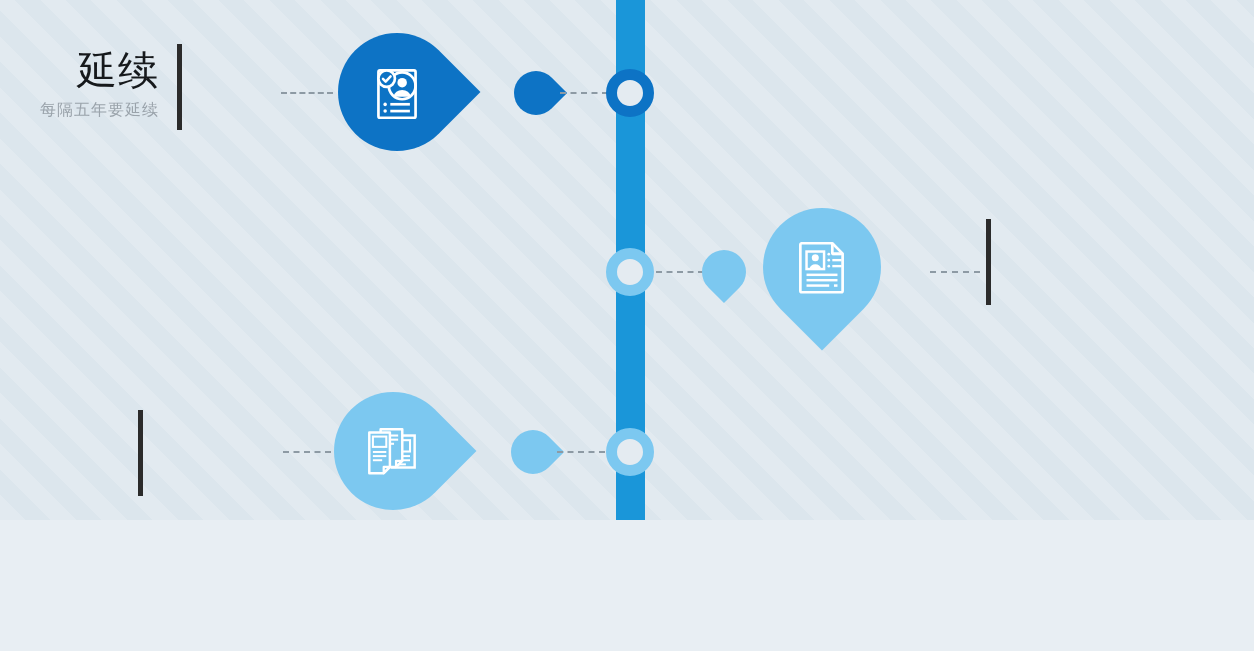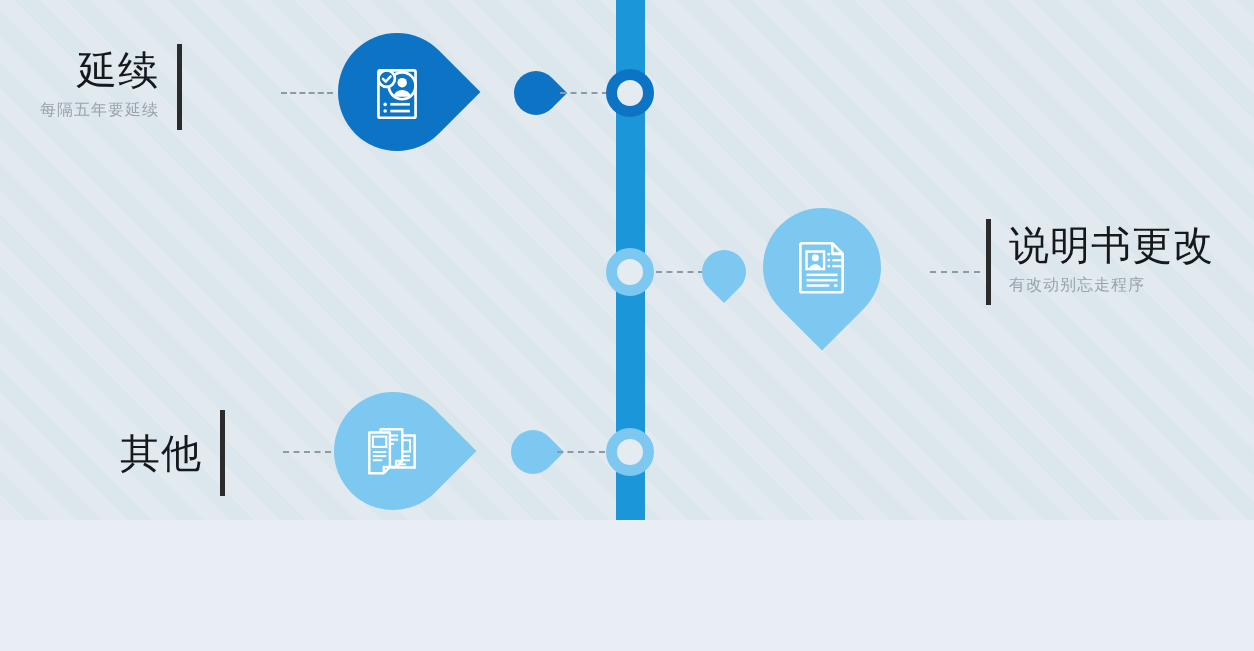--- a/index.html
+++ b/index.html
@@ -195,31 +195,23 @@
       <rect x="17" y="43.6" width="30" height="2.4" fill="#ffffff"></rect>
       <rect x="17" y="48.8" width="22" height="2.4" fill="#ffffff"></rect>
       <rect x="43.6" y="48.8" width="3.4" height="2.4" fill="#ffffff"></rect>
     </svg>
   </div>
 
   <div class="dash" style="left:930px; top:271px; width:50px;"></div>
 
   <div class="label rightside" style="left:986px; top:219px;">
     <div class="divider"></div>
-    <div class="label-text">
-      <div class="title">说明书更改</div>
-      <div class="subtitle">有改动别忘走程序</div>
-    </div>
   </div>
 
   <div class="label leftside" style="left:120px; top:410px;">
-    <div class="label-text">
-      <div class="title">其他</div>
-      <div class="subtitle"></div>
-    </div>
     <div class="divider"></div>
   </div>
 
   <div class="dash" style="left:283px; top:451px; width:48px;"></div>
 
   <div class="pin right light" style="left:334px; top:392px;">
     <svg class="pin-icon" viewBox="0 0 64 64">
       <rect x="31" y="17" width="22" height="31" fill="none" stroke="#ffffff" stroke-width="2.4"></rect>
       <rect x="35.5" y="21.5" width="13" height="11" fill="none" stroke="#ffffff" stroke-width="2"></rect>
       <rect x="35.5" y="36" width="13" height="1.9" fill="#ffffff"></rect>

